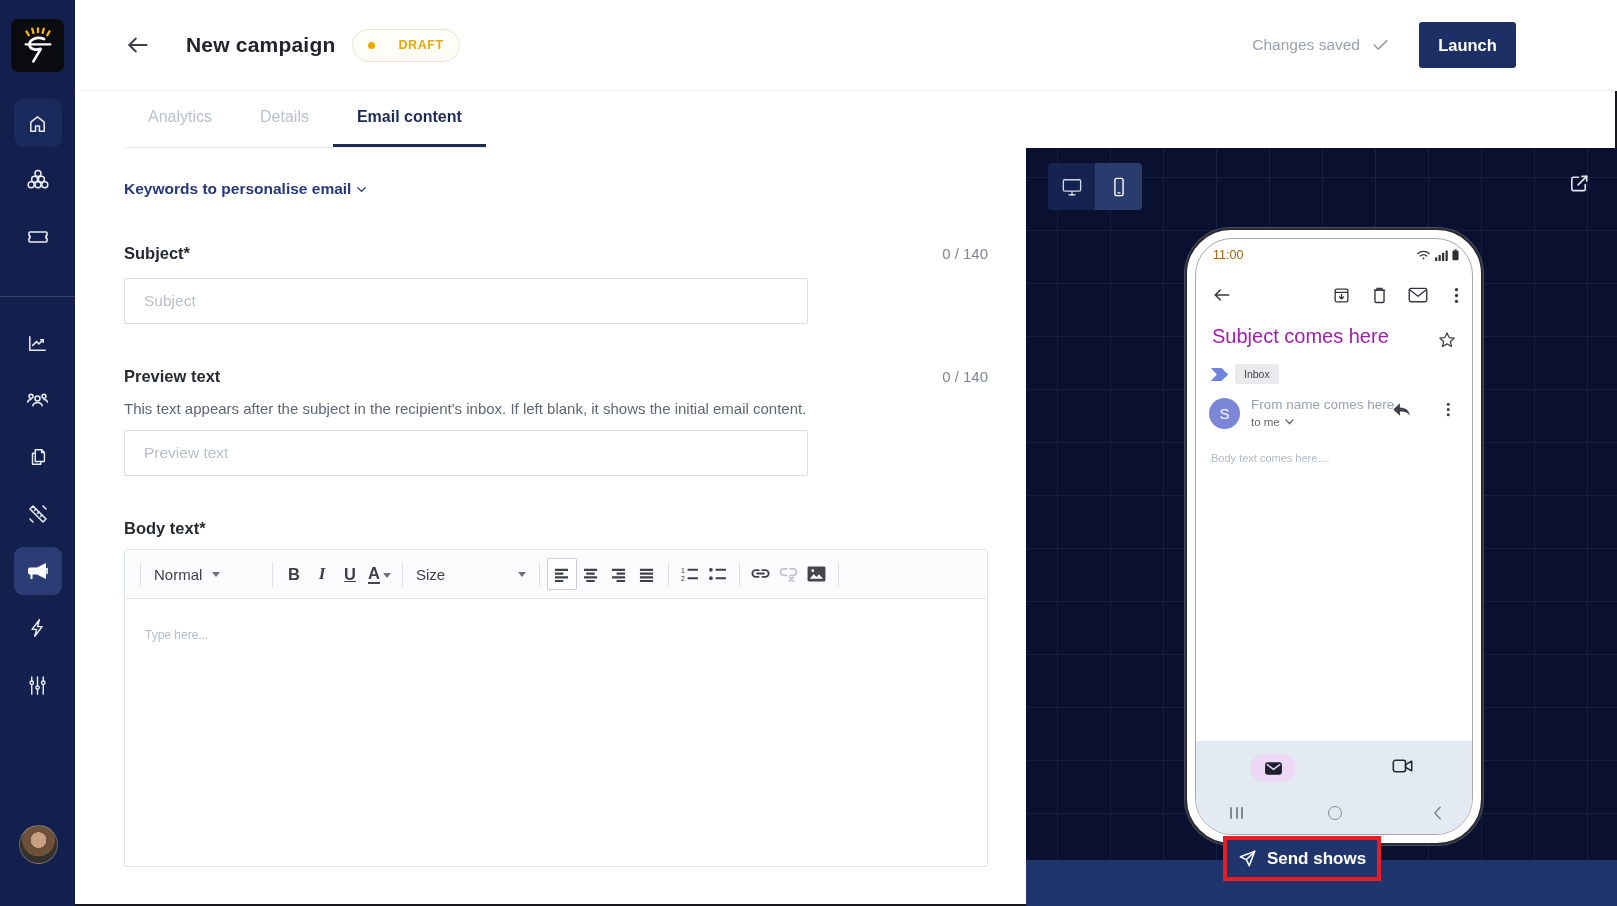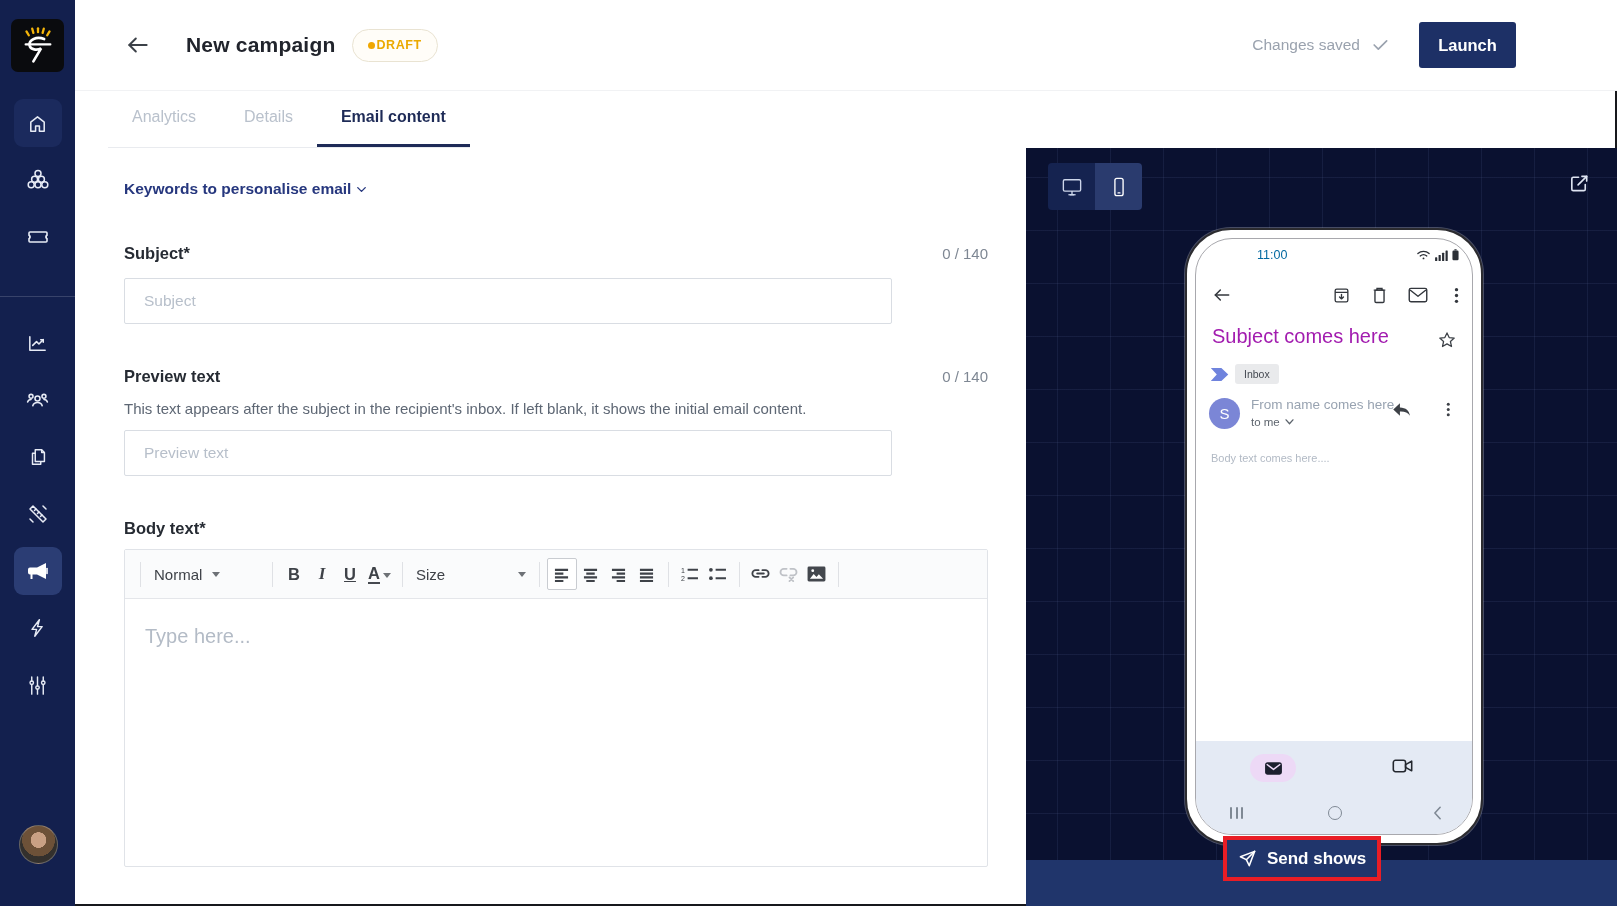--- a/index.html
+++ b/index.html
@@ -19,43 +19,43 @@
   .side-divider{width:75px;height:1px;background:rgba(255,255,255,0.16);margin:26px 0 22px 0;}
   .avatar{position:absolute;left:19px;top:825px;width:37px;height:37px;border-radius:50%;
           background:radial-gradient(circle at 50% 38%,#c9a084 0 26%,#6d5138 27% 55%,#33302d 56% 100%);
           border:1px solid rgba(255,255,255,.25);cursor:pointer;}
 
   
   .header{position:absolute;left:75px;right:0;top:0;height:90px;background:#fff;
           border-bottom:1px solid #f1f2f4;display:flex;align-items:center;}
   .back-btn{margin-left:50px;cursor:pointer;display:flex;}
   .page-title{margin-left:35px;font-size:21px;font-weight:700;color:#21242c;letter-spacing:.2px;}
-  .draft-pill{margin-left:17px;display:flex;align-items:center;gap:1px;border:1px solid #e9e3d2;
+  .draft-pill{margin-left:17px;display:flex;align-items:center;gap:23px;border:1px solid #e9e3d2;
               border-radius:17px;height:31px;padding:0 15px;background:#fffdf8;}
   .draft-dot{width:7px;height:7px;border-radius:50%;background:#f0a700;}
   .draft-text{font-size:12.5px;font-weight:700;color:#eba900;letter-spacing:.6px;}
   .hdr-spacer{flex:1;}
   .autosave{display:flex;align-items:center;gap:10px;color:#9aa2ae;font-size:15.5px;margin-right:29px;justify-content:space-between;}
   .launch-btn{width:97px;height:46px;margin-right:101px;background:#1d3066;color:#fff;border:none;
               border-radius:3px;font-size:16.5px;font-weight:700;cursor:pointer;font-family:inherit;}
 
   
-  .tab-strip{position:absolute;left:108px;top:90px;height:57px;display:flex;border-bottom:1px solid #e9ebef;width:fit-content;text-align:right;}
+  .tab-strip{position:absolute;left:124px;top:90px;height:57px;display:flex;border-bottom:1px solid #e9ebef;width:fit-content;text-align:right;}
   .tab{padding:0 24px;display:flex;align-items:center;font-size:16px;color:#b9c1cc;cursor:pointer;
        border-bottom:3px solid transparent;box-sizing:border-box;font-weight:500;}
   .tab.active{color:#1e2b57;font-weight:700;border-bottom-color:#1e2b57;}
 
   
   .form{position:absolute;left:124px;top:148px;width:864px;height:758px;}
   .keywords{position:absolute;left:0;top:32px;display:flex;align-items:center;gap:3px;cursor:pointer;}
   .keywords span{font-size:15.5px;font-weight:600;color:#26377e;}
   .label-row{position:absolute;left:0;right:0;display:flex;justify-content:space-between;align-items:baseline;}
   .f-label{font-size:16.5px;font-weight:700;color:#262b33;}
   .f-counter{font-size:15px;color:#7e8793;}
-  .f-input{position:absolute;left:0;width:768px;height:46px;box-sizing:border-box;border:1px solid #d9dde3;
+  .f-input{position:absolute;left:0;width:684px;height:46px;box-sizing:border-box;border:1px solid #d9dde3;
            border-radius:2px;padding:0 19px;font-size:15.5px;color:#333;font-family:inherit;outline:none;background:#fff;}
   .f-input::placeholder{color:#b7bfca;}
   .helper{position:absolute;left:0;top:252px;font-size:15px;color:#5e6774;}
 
   .editor{position:absolute;left:0;top:401px;width:864px;height:318px;border:1px solid #e0e3e8;
           border-radius:2px;box-sizing:border-box;background:#fff;}
   .toolbar{height:48px;background:#fafbfc;border-bottom:1px solid #e4e6ea;display:flex;align-items:center;
            padding:0 8px;color:#3e4248;}
   .tb-sep{width:1px;height:25px;background:#dfe1e5;margin:0 7px;}
   .tb-btn{display:flex;align-items:center;justify-content:center;min-width:28px;height:30px;cursor:pointer;
@@ -63,41 +63,41 @@
   .tb-btn.boxed{border:1px solid #c9ccd1;background:#fff;}
   .tb-btn.disabled{color:#bfc2c7;cursor:default;}
   .tb-dd{display:flex;align-items:center;gap:10px;padding:0 6px;cursor:pointer;font-size:15px;color:#3e4248;}
   .tb-dd .caret{border-left:4px solid transparent;border-right:4px solid transparent;border-top:5px solid #6d7176;}
   .tb-letter{font-size:16.5px;font-weight:700;}
   .tb-italic{font-style:italic;font-family:"Liberation Serif",serif;font-size:17px;}
   .tb-underline{text-decoration:underline;}
   .tb-color{display:flex;align-items:flex-end;gap:3px;padding:0 4px;cursor:pointer;}
   .tb-color b{font-size:16.5px;border-bottom:2px solid #45494f;line-height:1.15;}
   .editor-body{position:relative;height:268px;padding:26px 20px;box-sizing:border-box;cursor:text;}
-  .editor-ph{font-size:20px;color:#b3bbc6;}
+  .editor-ph{font-size:12px;color:#b3bbc6;}
 
   
   .panel{position:absolute;left:1026px;top:148px;width:591px;height:758px;background:#0a1130;
          background-image:linear-gradient(rgba(130,152,215,0.10) 1px,transparent 1px),
                           linear-gradient(90deg,rgba(130,152,215,0.10) 1px,transparent 1px);
          background-size:53px 53px;background-position:31px 29px;}
   .device-toggle{position:absolute;left:22px;top:15px;display:flex;}
   .dev-btn{width:47px;height:47px;display:flex;align-items:center;justify-content:center;cursor:pointer;color:#cdd6ea;}
   .dev-btn.desktop{background:#152350;border-radius:4px 0 0 4px;}
   .dev-btn.mobile{background:#2a3b6e;border-radius:0 4px 4px 0;color:#fff;}
   .ext-link{position:absolute;right:26px;top:24px;cursor:pointer;color:#dfe5f2;}
 
   
   .phone{position:absolute;left:159px;top:80px;width:298px;height:617px;border:2px solid #2c2c30;
          border-radius:46px;background:#fff;padding:8px;box-sizing:border-box;
          box-shadow:0 0 0 1px rgba(255,255,255,.25);}
   .screen{width:100%;height:100%;border-radius:37px;border:1px solid #a8a8ad;background:#fff;
           position:relative;overflow:hidden;box-sizing:border-box;}
   .p-status{position:absolute;top:9px;left:17px;right:13px;display:flex;justify-content:space-between;align-items:center;}
-  .p-time{font-size:12.5px;color:#0369a1;font-weight:500;margin-left:44px;}
+  .p-time{font-size:12.5px;color:#a16207;font-weight:500;}
   .p-sticons{display:flex;align-items:center;gap:4px;color:#2b2f36;}
   .p-actions{position:absolute;top:46px;left:16px;right:13px;display:flex;align-items:center;color:#33373d;}
   .p-act-group{margin-left:auto;display:flex;align-items:center;gap:20px;}
   .p-act-group .kebab{margin-left:6px;}
   .p-subject{position:absolute;top:86px;left:16px;font-size:20px;color:#a21caf;}
   .p-star{position:absolute;top:91px;right:15px;color:#3d4147;}
   .p-labelrow{position:absolute;top:125px;left:13px;display:flex;align-items:center;gap:4px;}
   .p-chip{font-size:10.5px;color:#454a52;background:#e9eaec;border-radius:3px;padding:4px 9px;font-weight:500;}
   .p-sender{position:absolute;top:158px;left:13px;right:12px;height:40px;}
   .p-avatar{position:absolute;left:0;top:1px;width:31px;height:31px;border-radius:50%;background:#7b86d6;

